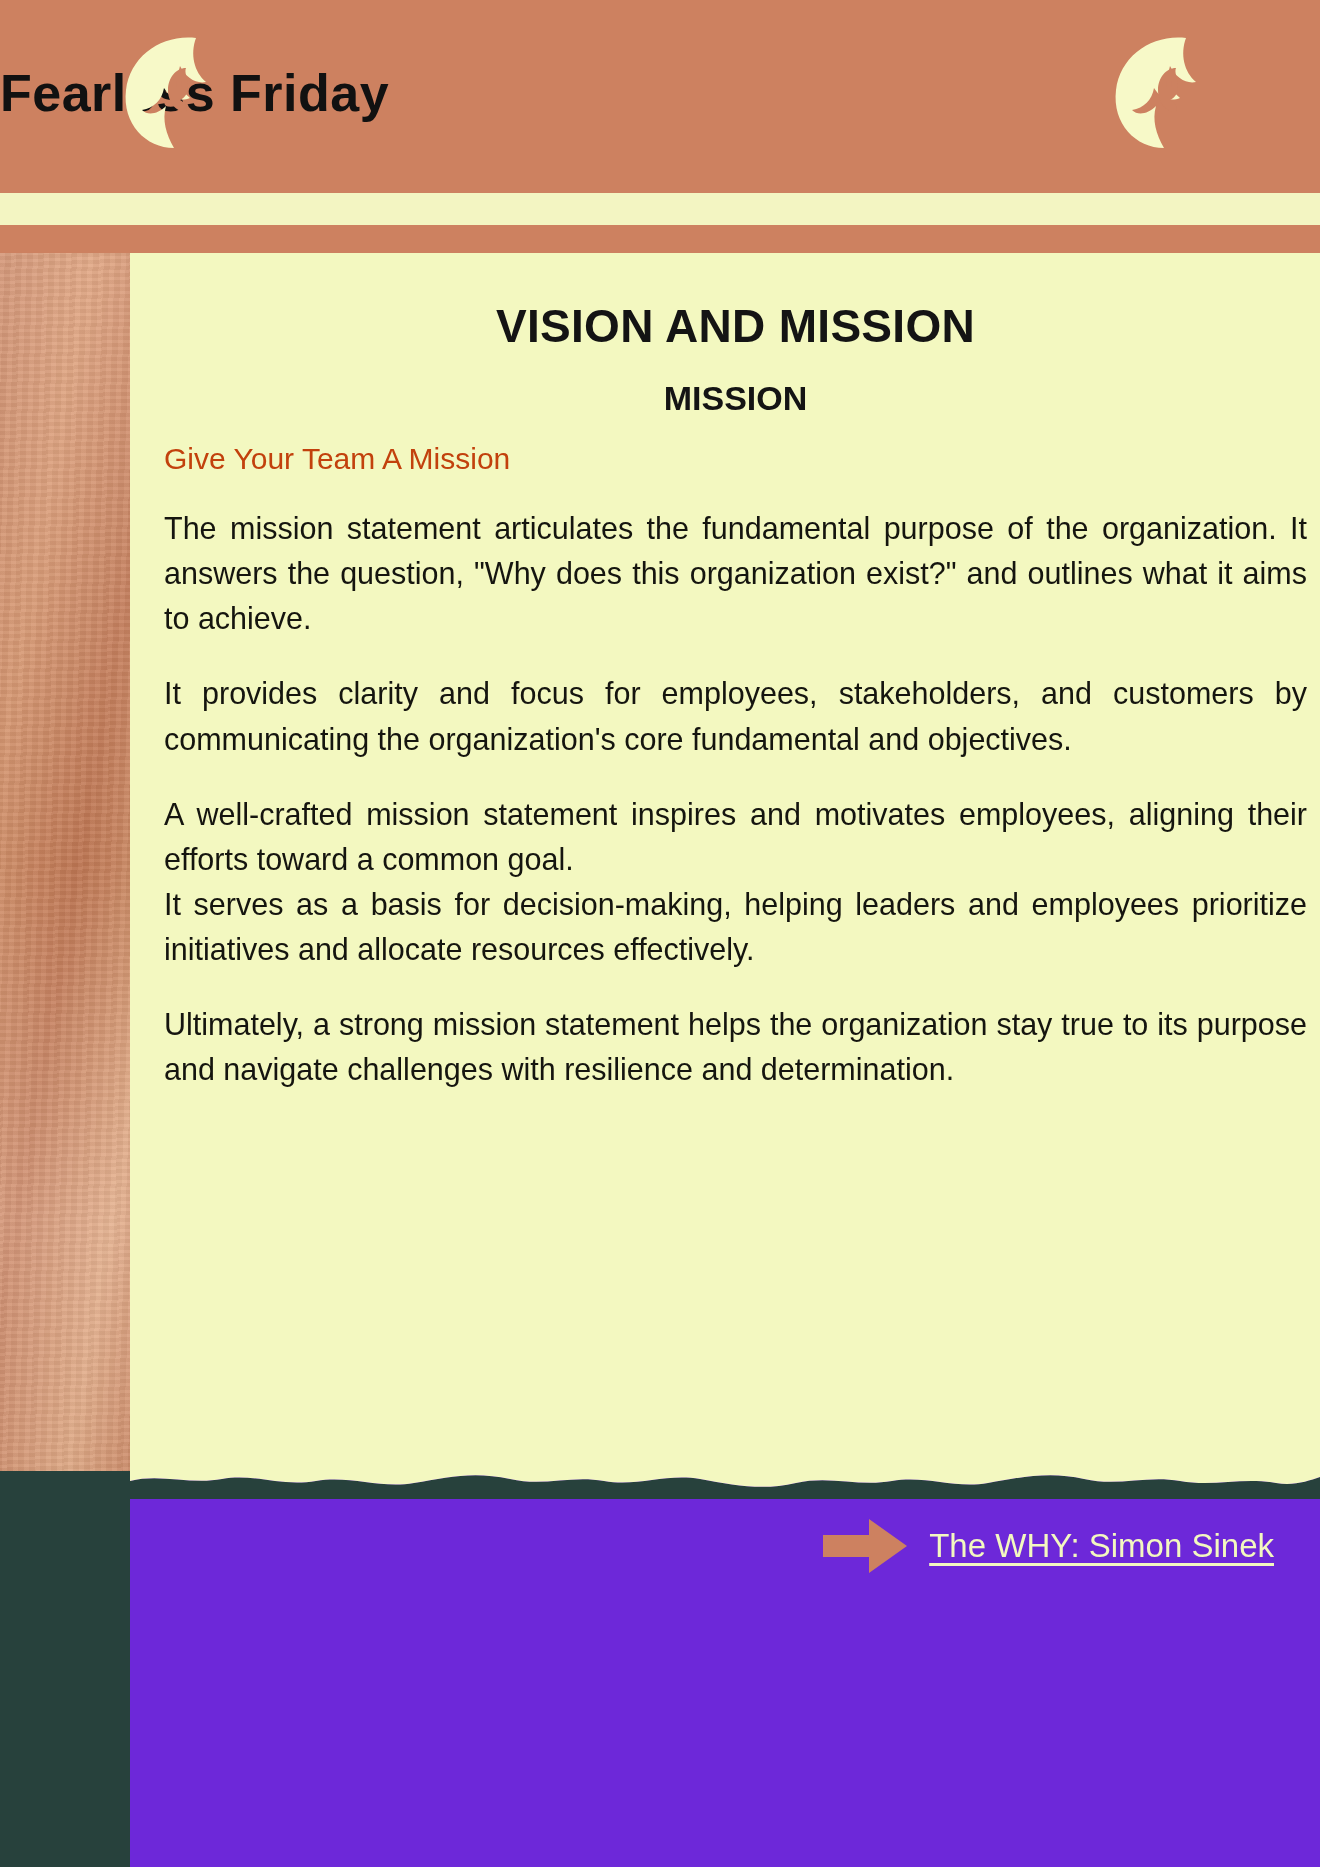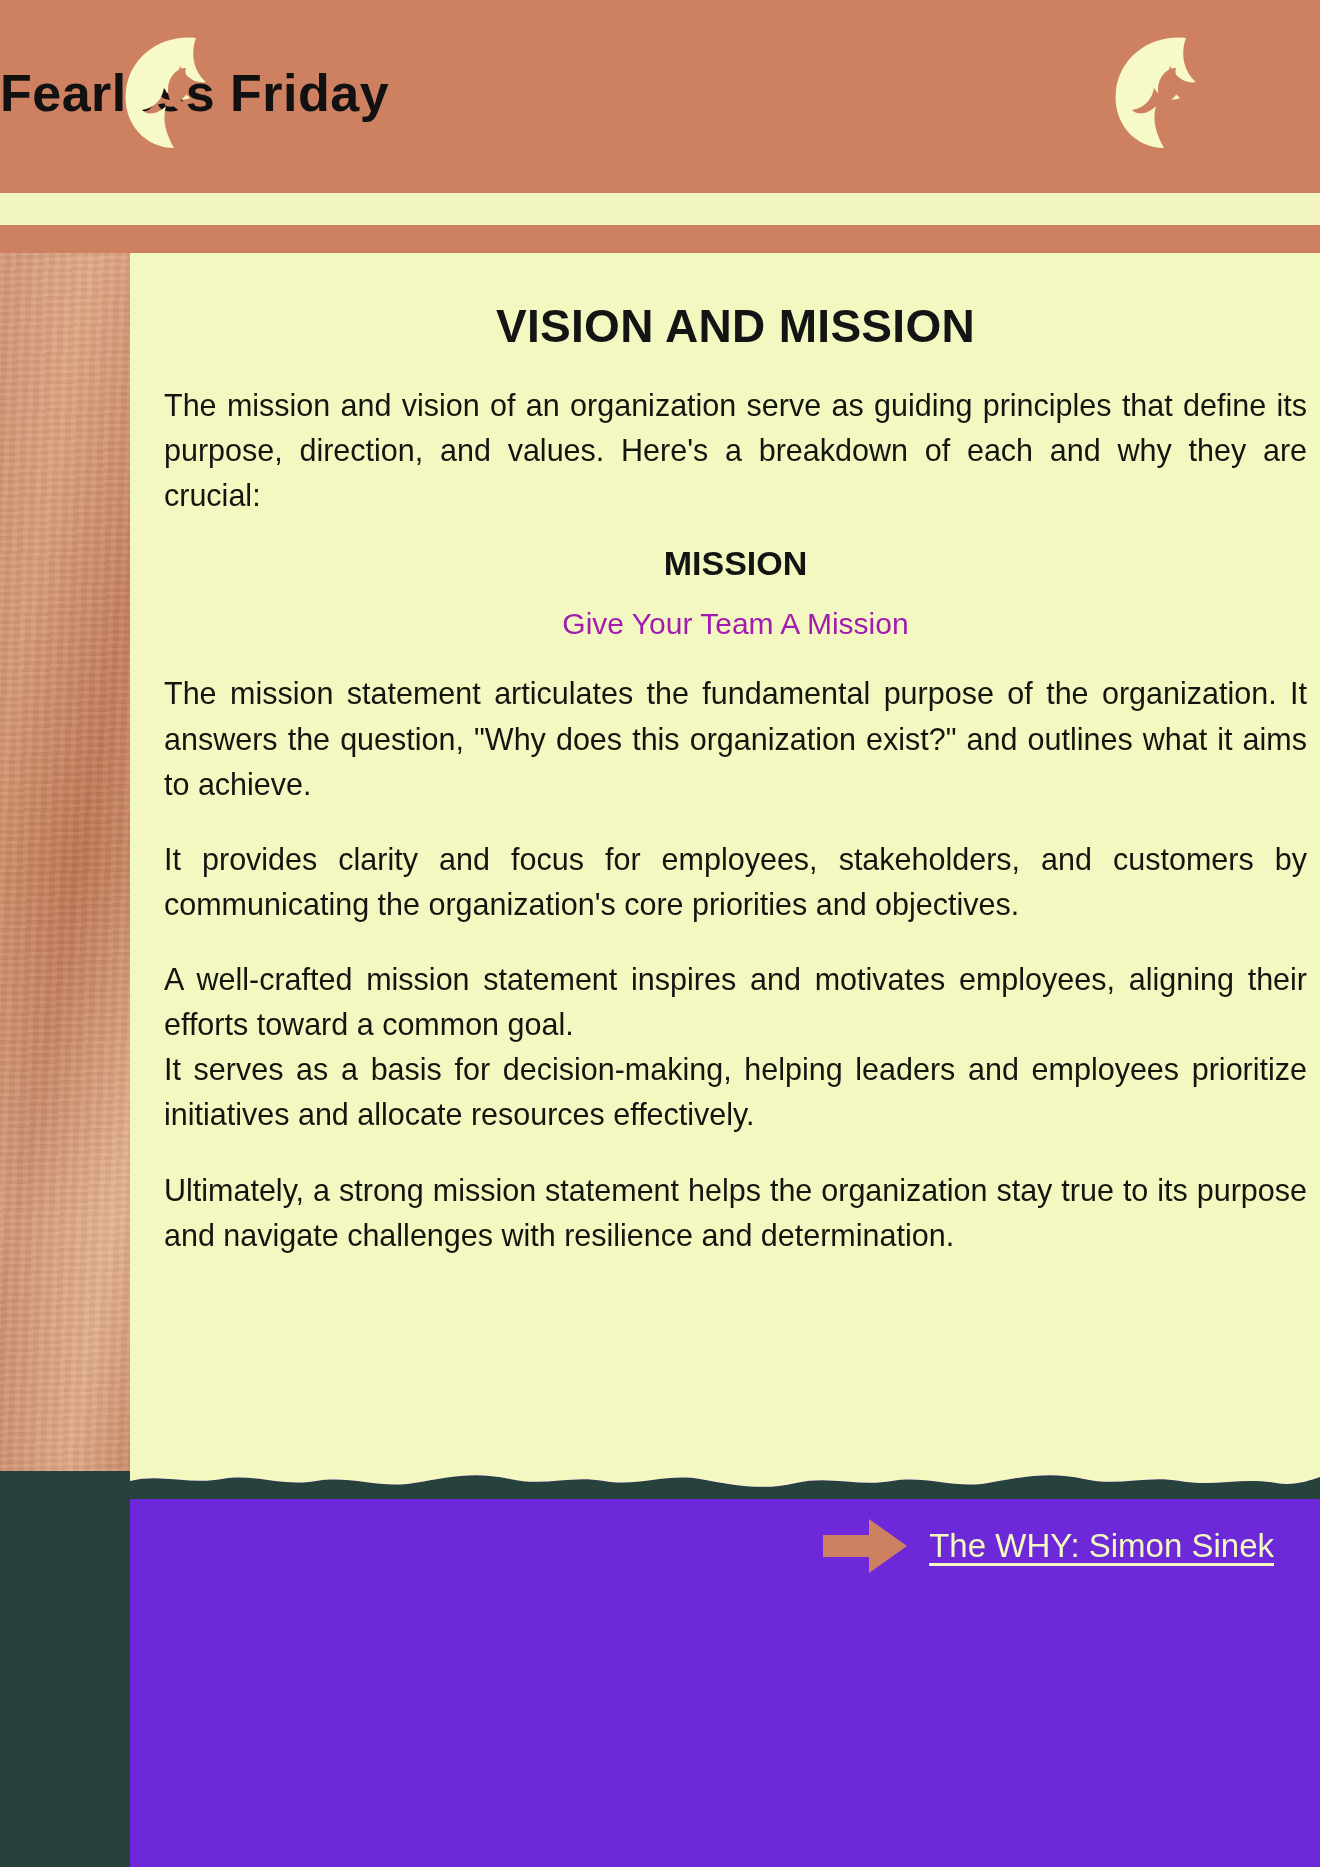--- a/index.html
+++ b/index.html
@@ -111,22 +111,22 @@
 
   h2.section {
     font-size: 34px;
     font-weight: bold;
     color: #141414;
     text-align: center;
     margin: 26px 0 0 0;
   }
   .subtitle {
     font-size: 30px;
-    color: #a21caf;
-    text-align: center;
+    color: #c2410c;
+    text-align: left;
     margin: 24px 0 0 0;
   }
 
   .gap-line { height: 30px; }
 
   
   .footer-band {
     position: absolute;
     left: 130px;
     top: 1218px;
@@ -195,29 +195,28 @@
 <div class="strip-tan"></div>
 
 <div class="body-area">
 
   <div class="left-texture"></div>
 
   <div class="content">
 
     <h1 class="doc-title">VISION AND MISSION</h1>
 
-    <p class="para">The mission and vision of an organization serve as guiding principles that define its purpose, direction, and values. Here's a breakdown of each and why they are crucial:</p>
 
     <h2 class="section">MISSION</h2>
 
     <div class="subtitle">Give Your Team A Mission</div>
 
     <p class="para">The mission statement articulates the fundamental purpose of the organization. It answers the question, "Why does this organization exist?" and outlines what it aims to achieve.</p>
     <div class="gap-line"></div>
-    <p class="para tight">It provides clarity and focus for employees, stakeholders, and customers by communicating the organization's core priorities and objectives.</p>
+    <p class="para tight">It provides clarity and focus for employees, stakeholders, and customers by communicating the organization's core fundamental and objectives.</p>
     <div class="gap-line"></div>
     <p class="para tight">A well-crafted mission statement inspires and motivates employees, aligning their efforts toward a common goal.</p>
     <p class="para tight">It serves as a basis for decision-making, helping leaders and employees prioritize initiatives and allocate resources effectively.</p>
     <div class="gap-line"></div>
     <p class="para tight">Ultimately, a strong mission statement helps the organization stay true to its purpose and navigate challenges with resilience and determination.</p>
 
   </div>
 
   <div class="footer-left-strip" style="top:1218px;position:absolute;"></div>
 

